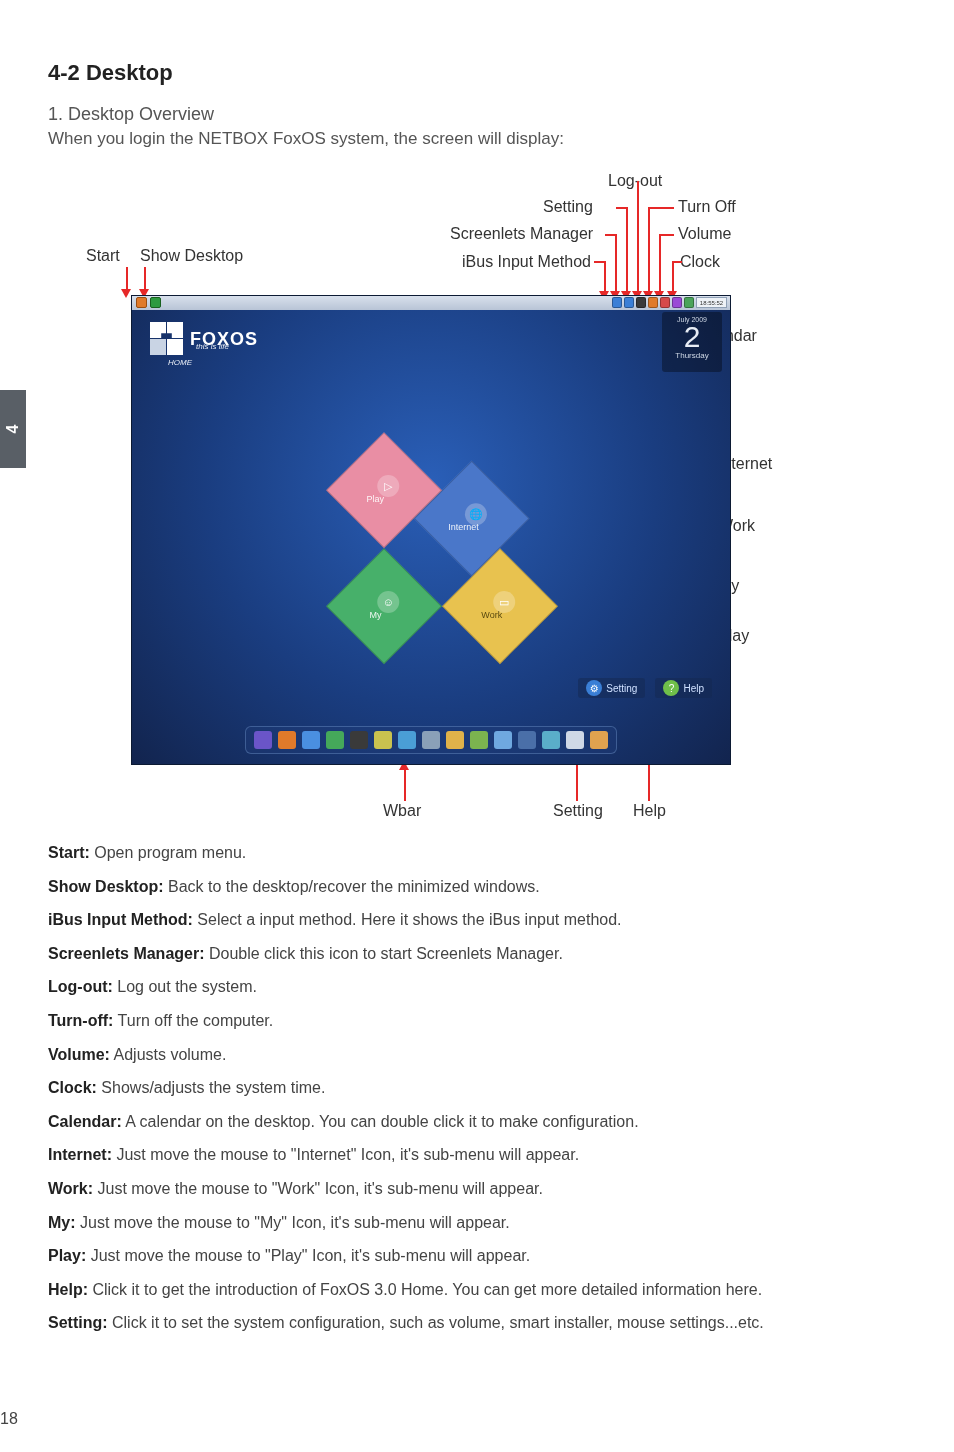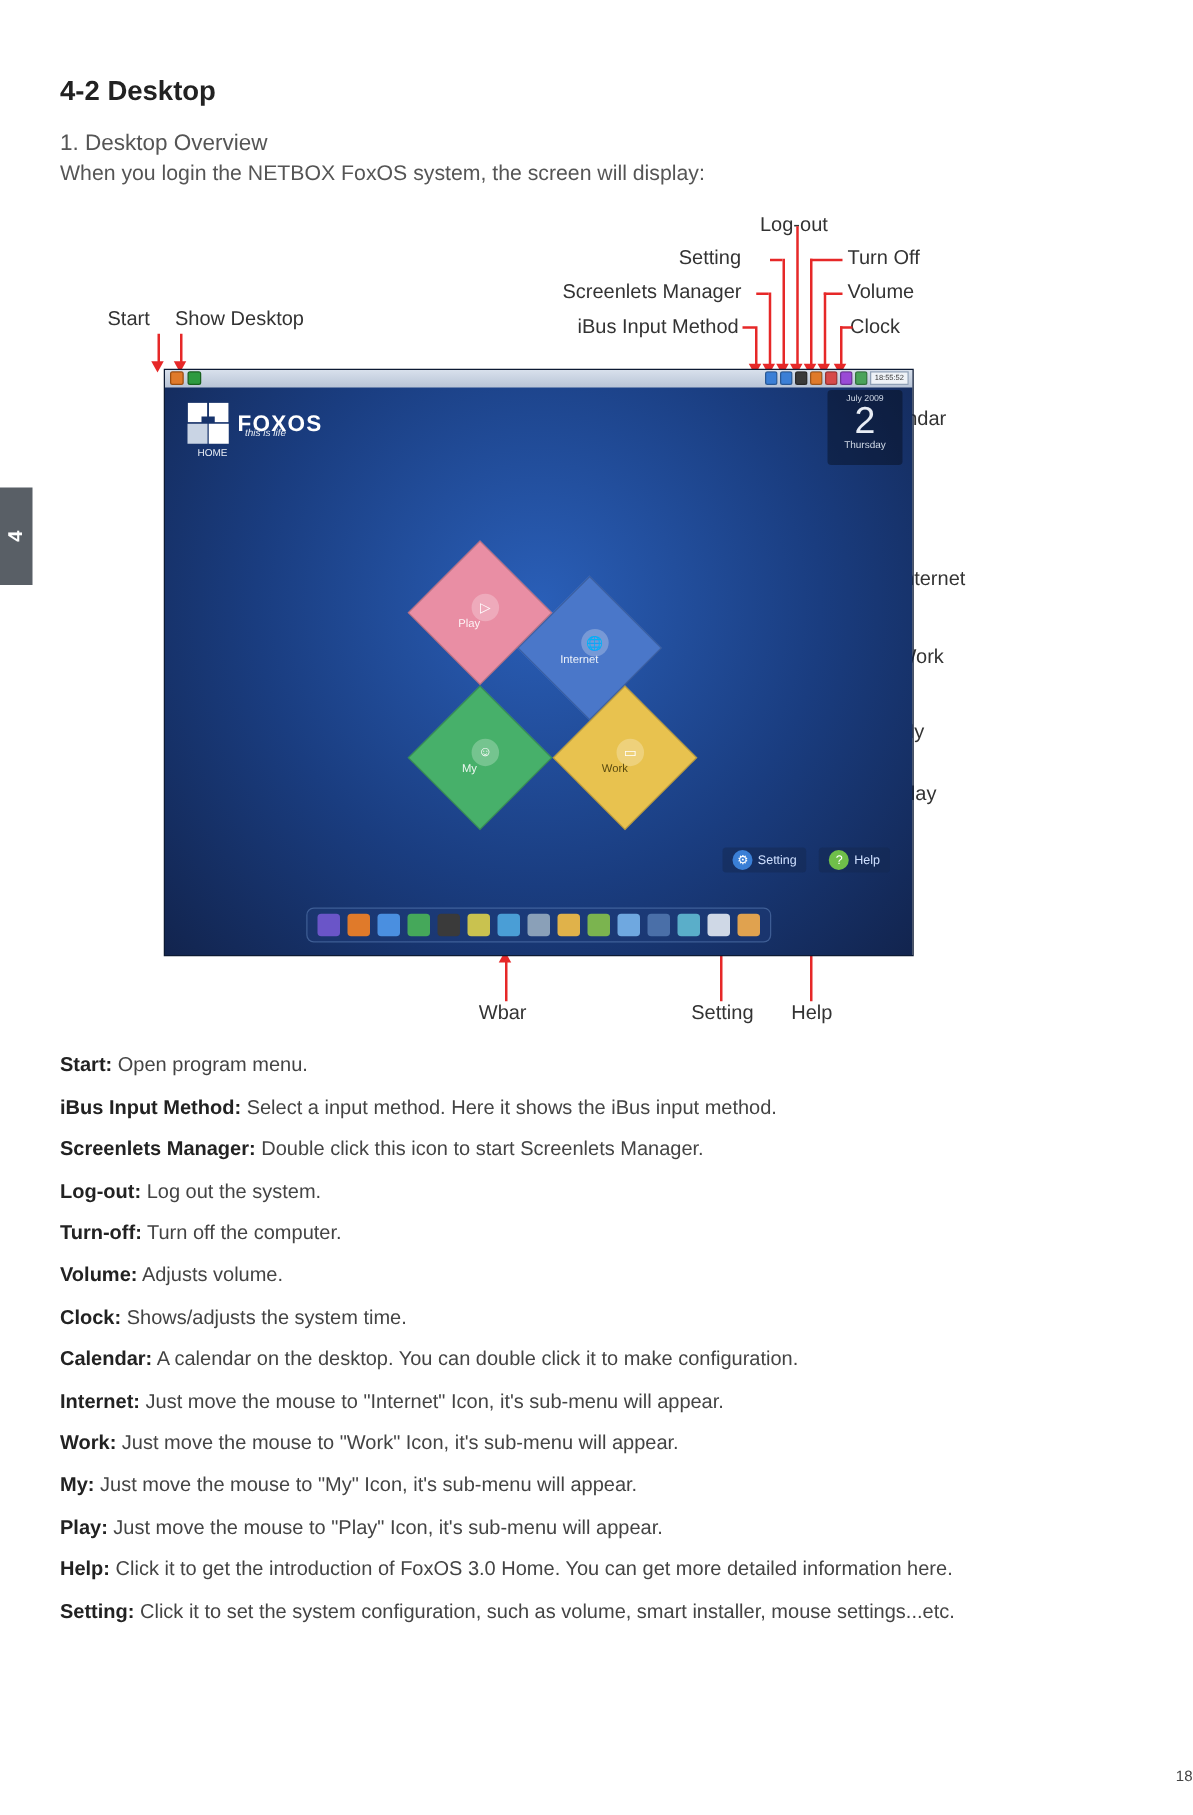--- a/index.html
+++ b/index.html
@@ -72,21 +72,21 @@
   
   .logo-area { position:absolute; top:26px; left:18px; display:flex; align-items:center; gap:6px; }
   .logo-puzzle { width:34px; height:34px; position:relative; }
   .logo-puzzle span { position:absolute; width:16px; height:16px; background:#fff; }
   .logo-puzzle .p1 { top:0; left:0; clip-path: polygon(0 0,100% 0,100% 70%,70% 70%,70% 100%,0 100%);}
   .logo-puzzle .p2 { top:0; left:17px; clip-path: polygon(0 0,100% 0,100% 100%,30% 100%,30% 70%,0 70%);}
   .logo-puzzle .p3 { top:17px; left:0; background:#c9d4e4; }
   .logo-puzzle .p4 { top:17px; left:17px; }
   .logo-text { color:#fff; font-weight:bold; font-size:18px; letter-spacing:1px; }
   .logo-sub { color:#e8edf5; font-size:8px; font-style:italic; position:absolute; top:46px; left:64px; }
-  .logo-home { color:#e8edf5; font-size:8px; position:absolute; top:62px; left:26px; }
+  .logo-home { color:#e8edf5; font-size:8px; position:absolute; top:62px; left:36px;font-style:italic; }
 
   
   .cal {
     position:absolute; top:16px; right:8px; width:60px; height:60px;
     background: rgba(0,0,0,0.35); border-radius:3px; text-align:center; color:#cfd8e6;
     padding-top:4px;
   }
   .cal-month { font-size:7px; }
   .cal-day { font-size:30px; color:#e8edf5; font-weight:300; line-height:28px; }
   .cal-weekday { font-size:8px; }
@@ -125,21 +125,21 @@
     background: rgba(30,60,120,0.45); border:1px solid rgba(150,190,240,0.3);
     border-radius:6px; padding:4px 8px; display:flex; gap:6px;
   }
   .dock-icon { width:18px; height:18px; border-radius:3px; }
 
   
   .definitions { margin-top:8px; }
   .definitions p { font-size:16px; color:#444; margin-bottom:6px; line-height:1.35;margin-top:12px; }
   .definitions p .term { font-weight:bold; color:#222; }
 
-  .page-num { position:absolute; bottom:24px; left:0; right:0; text-align:right; font-size:12px; color:#444;}
+  .page-num { position:absolute; bottom:24px; left:0; right:0; text-align:left; font-size:16px; color:#444;}
 </style>
 </head>
 <body>
 
 <div class="side-tab">
     <span>4</span>
   </div>
 
 <div class="page-content">
   <h2 class="section-heading">4-2 Desktop</h2>
@@ -290,20 +290,21 @@
           <div class="dock-icon" style="background: rgb(74, 111, 168);"></div>
           <div class="dock-icon" style="background: rgb(90, 174, 201);"></div>
           <div class="dock-icon" style="background: rgb(207, 216, 230);"></div>
           <div class="dock-icon" style="background: rgb(224, 162, 79);"></div>
         </div>
     </div>
   </div>
 
   <div class="definitions" id="defs">
       <p><span class="term">Start:</span><span> Open program menu.</span></p>
+      <p><span class="term">Show Desktop:</span><span> Back to the desktop/recover the minimized windows.</span></p>
       <p><span class="term">iBus Input Method:</span><span> Select a input method. Here it shows the iBus input method.</span></p>
       <p><span class="term">Screenlets Manager:</span><span> Double click this icon to start Screenlets Manager.</span></p>
       <p><span class="term">Log-out:</span><span> Log out the system.</span></p>
       <p><span class="term">Turn-off:</span><span> Turn off the computer.</span></p>
       <p><span class="term">Volume:</span><span> Adjusts volume.</span></p>
       <p><span class="term">Clock:</span><span> Shows/adjusts the system time.</span></p>
       <p><span class="term">Calendar:</span><span> A calendar on the desktop. You can double click it to make configuration.</span></p>
       <p><span class="term">Internet:</span><span> Just move the mouse to "Internet" Icon, it's sub-menu will appear.</span></p>
       <p><span class="term">Work:</span><span> Just move the mouse to "Work" Icon, it's sub-menu will appear.</span></p>
       <p><span class="term">My:</span><span> Just move the mouse to "My" Icon, it's sub-menu will appear.</span></p>

